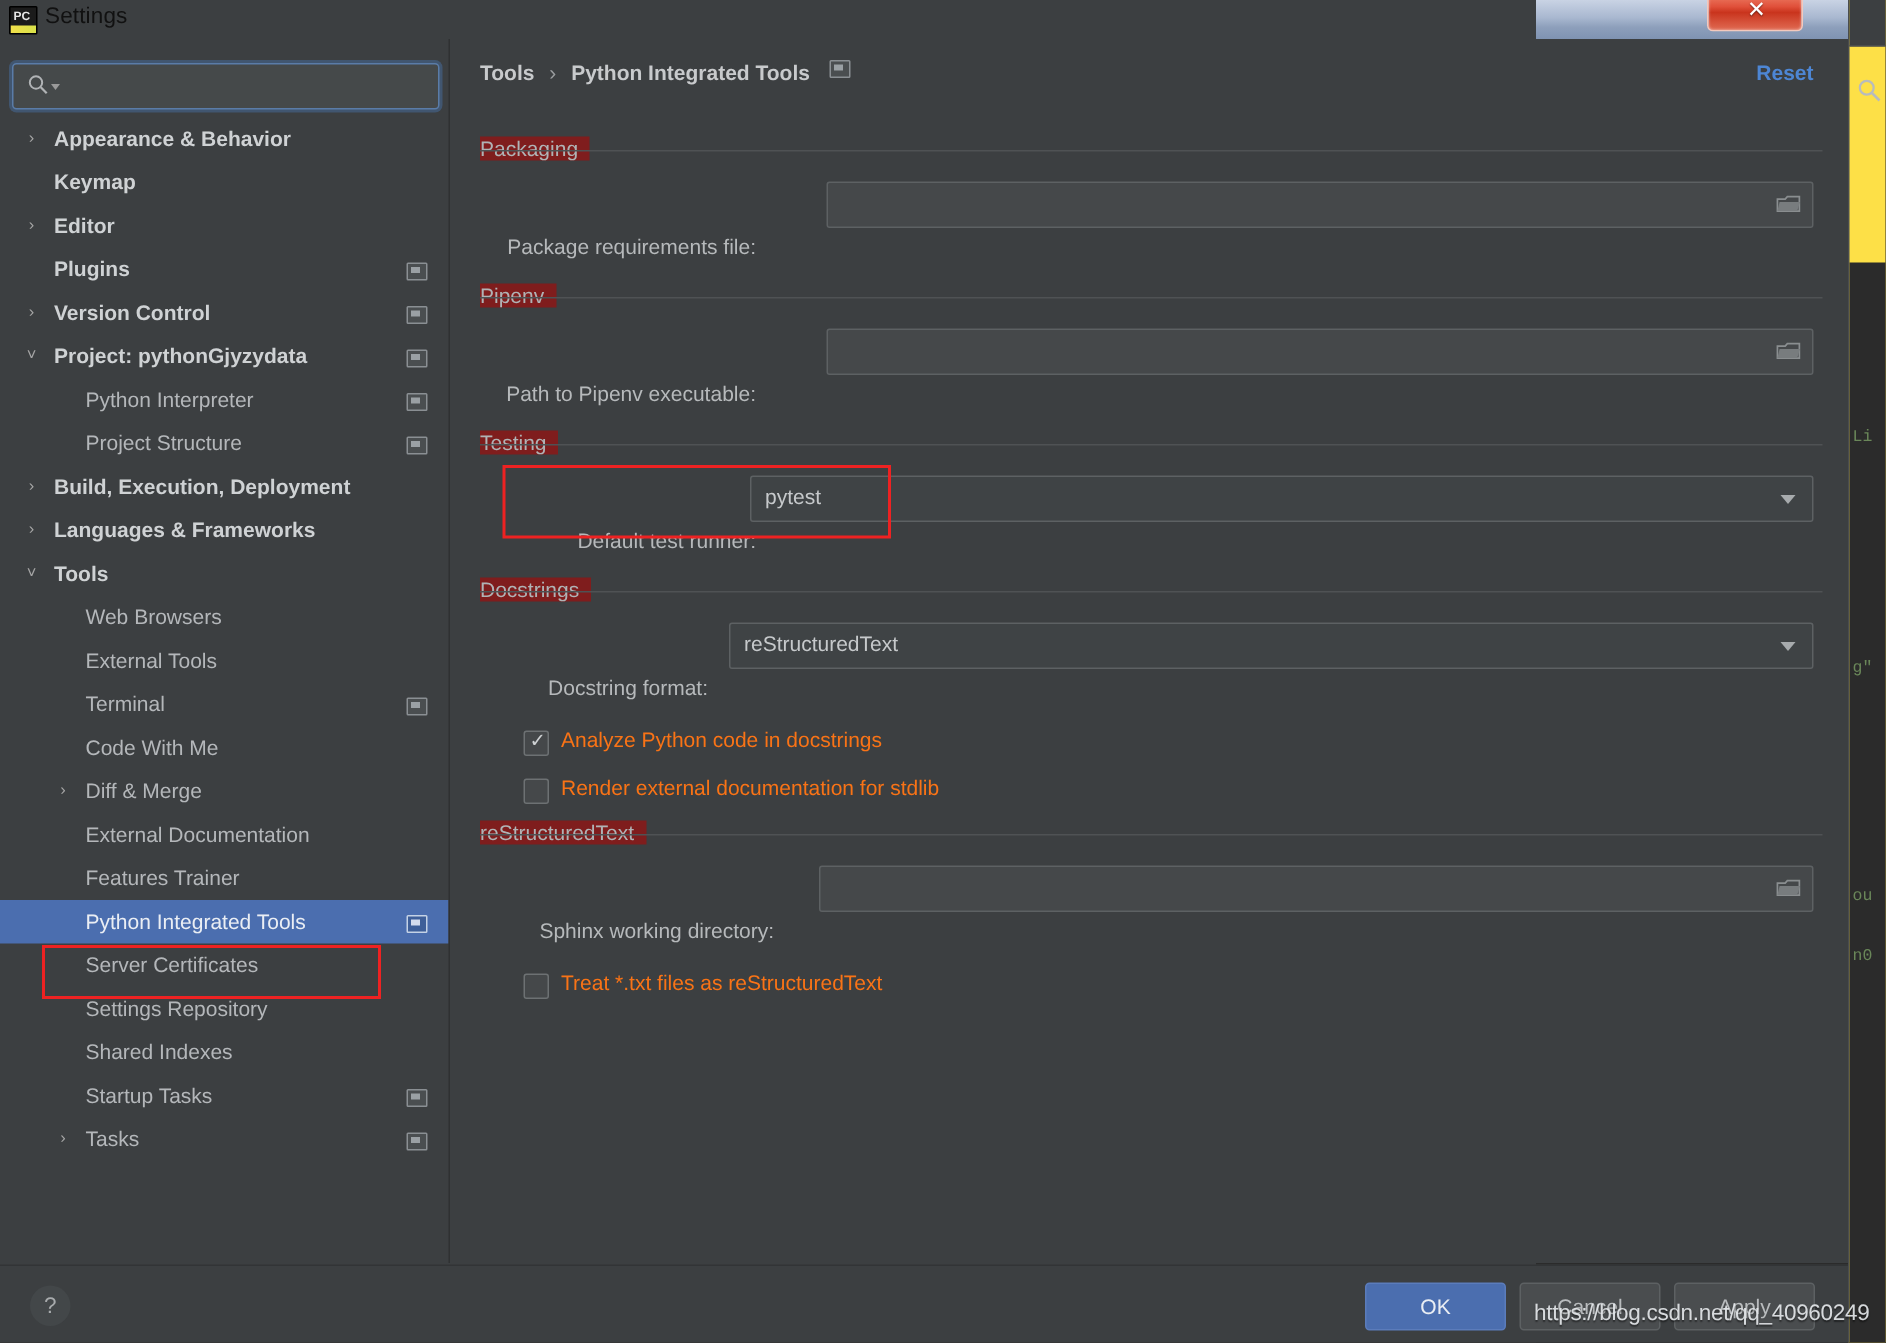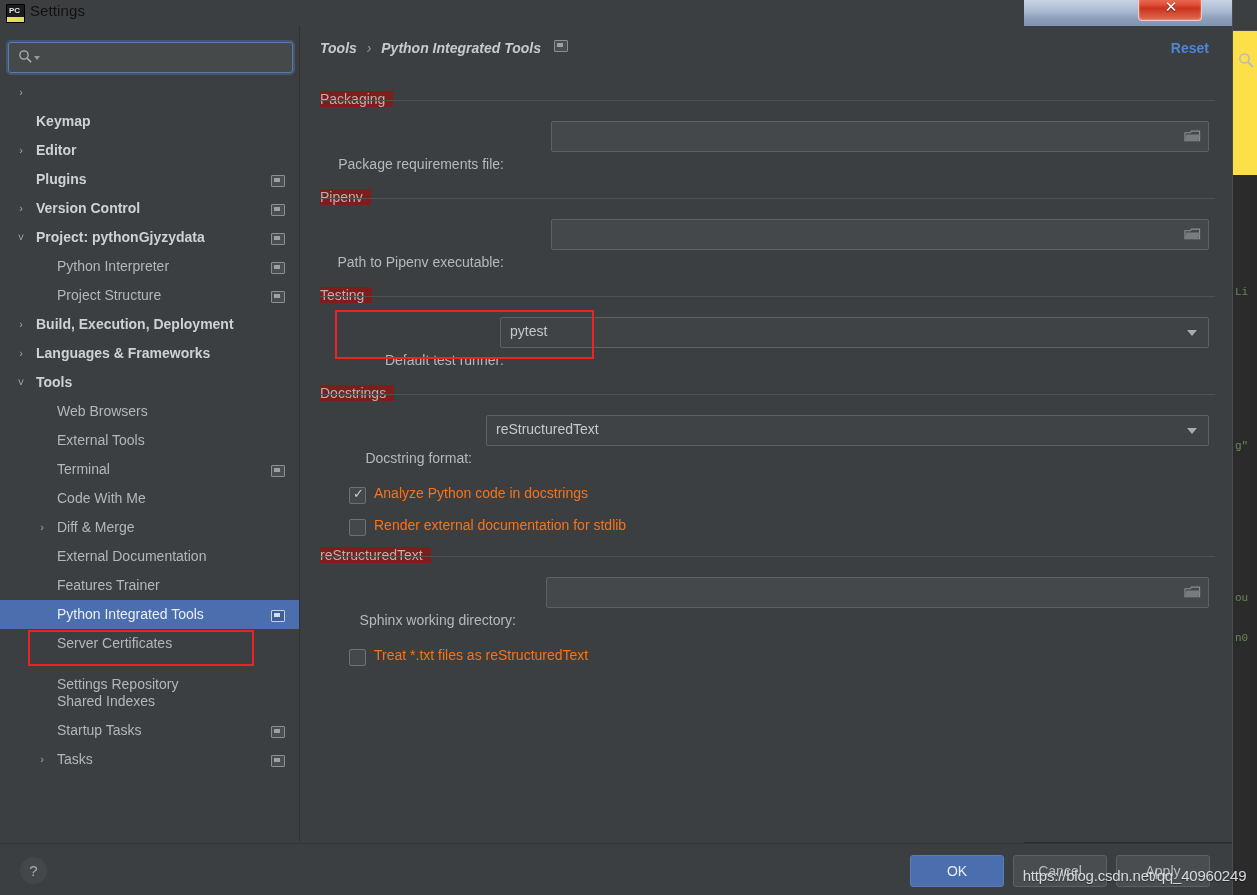--- a/index.html
+++ b/index.html
@@ -71,21 +71,21 @@
   .node.sel{background:#4b6eaf;}
   .node.sel .lbl{color:#eaeef4;}
   .node.sel .modic{background:#3e5f99;border-color:#c4d2e6;}
   .node.sel .modic:after{background:#d4dced;}
 
   
   .redbox{position:absolute;border:2px solid #ee2222;pointer-events:none;}
 
   
   #content{position:absolute;left:300px;top:26px;width:932px;height:816px;background:#3c3f41;}
-  #breadcrumb{position:absolute;left:20px;top:14px;font-size:14px;font-weight:bold;color:#c8cacc;font-style:italic;}
+  #breadcrumb{position:absolute;left:20px;top:14px;font-size:14px;font-weight:bold;color:#c8cacc;}
   #breadcrumb .sep{font-weight:normal;color:#9a9d9f;margin:0 6px;}
   #breadcrumb .bcic{display:inline-block;width:12px;height:10px;margin-left:9px;vertical-align:1px;
      border:1px solid #8a8f93;border-radius:1px;background:#4a4e50;position:relative;}
   #breadcrumb .bcic:after{content:"";position:absolute;left:2px;top:2px;width:6px;height:4px;background:#9aa0a4;}
   #reset{position:absolute;right:23px;top:14px;font-size:14px;font-weight:bold;color:#4d86d4;cursor:pointer;}
 
   .grp{position:absolute;left:20px;width:895px;height:16px;}
   .grp .gt{position:absolute;left:0;top:-6px;font-size:14px;color:#b0b3b5;background:#7f1d1d;padding-right:8px;}
   .grp .gl{position:absolute;left:0;right:0;top:3px;height:1px;background:#4f5254;}
 
@@ -159,20 +159,21 @@
         <svg class="mag" viewBox="0 0 16 16">
           <circle cx="6.4" cy="6.4" r="4.4" fill="none" stroke="#b0b3b5" stroke-width="1.4"></circle>
           <line x1="9.8" y1="9.8" x2="14" y2="14" stroke="#b0b3b5" stroke-width="1.6"></line>
         </svg>
         <div class="caret"></div>
         <input id="search-input" type="text" placeholder="" style="">
       </div>
       <div class="tree" id="tree">
           <div class="node bold">
             <span class="arrow" style="left: 14px;">›</span>
+            <span class="lbl" style="left: 36px;">Appearance &amp; Behavior</span>
           </div>
           <div class="node bold">
             <span class="lbl" style="left: 36px;">Keymap</span>
           </div>
           <div class="node bold">
             <span class="arrow" style="left: 14px;">›</span>
             <span class="lbl" style="left: 36px;">Editor</span>
           </div>
           <div class="node bold">
             <span class="lbl" style="left: 36px;">Plugins</span>
@@ -232,21 +233,21 @@
             <span class="lbl" style="left: 57px;">Features Trainer</span>
           </div>
           <div class="node plain sel">
             <span class="lbl" style="left: 57px;">Python Integrated Tools</span>
             <span class="modic"></span>
           </div>
           <div class="node plain">
             <span class="lbl" style="left: 57px;">Server Certificates</span>
           </div>
           <div class="node plain">
-            <span class="lbl" style="left: 57px; margin-top: 12px;">Settings Repository</span>
+            <span class="lbl" style="left: 57px;">Settings Repository</span>
           </div>
           <div class="node plain">
             <span class="lbl" style="left: 57px;">Shared Indexes</span>
           </div>
           <div class="node plain">
             <span class="lbl" style="left: 57px;">Startup Tasks</span>
             <span class="modic"></span>
           </div>
           <div class="node plain">
             <span class="arrow" style="left: 35px;">›</span>

